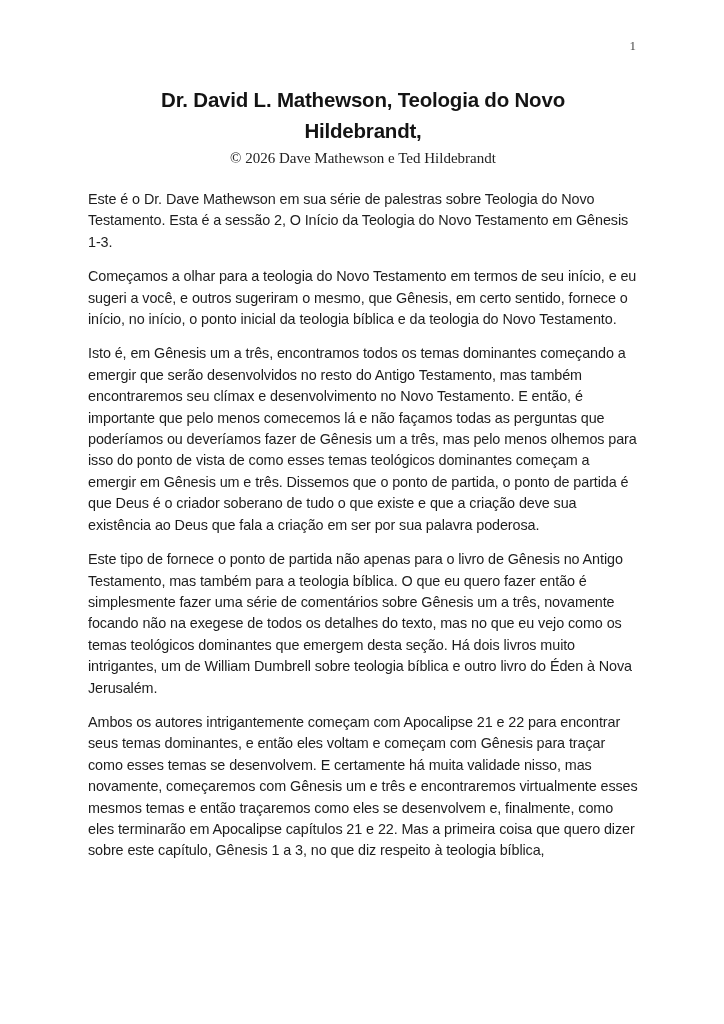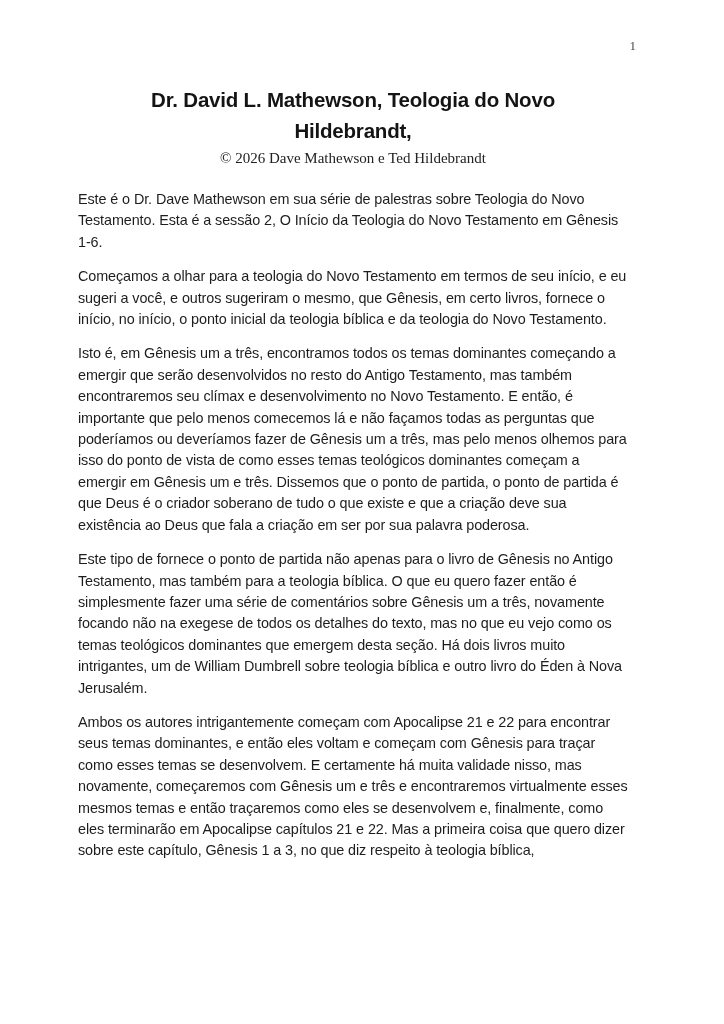--- a/index.html
+++ b/index.html
@@ -19,21 +19,21 @@
   .page-number {
     position: absolute;
     top: 38px;
     right: 88px;
     font-family: "Liberation Serif", serif;
     font-size: 13px;
     color: #4a4a4a;
   }
   .content {
     position: absolute;
-    left: 78px;
+    left: 88px;
     top: 0;
     width: 550px;
   }
   .title-block {
     margin-top: 85px;
     text-align: center;
     font-weight: bold;
     font-size: 20.5px;
     line-height: 30.5px;
     color: #141414;
@@ -69,21 +69,21 @@
   <div class="content">
 
     <div class="title-block">
       <div>Dr. David L. Mathewson, Teologia do Novo</div>
       <div>Hildebrandt,</div>
     </div>
 
     <div class="copyright">© 2026 Dave Mathewson e Ted Hildebrandt</div>
 
     <div class="body-text">
-      <p>Este é o Dr. Dave Mathewson em sua série de palestras sobre Teologia do Novo Testamento. Esta é a sessão 2, O Início da Teologia do Novo Testamento em Gênesis 1-6.</p>
-      <p>Começamos a olhar para a teologia do Novo Testamento em termos de seu início, e eu sugeri a você, e outros sugeriram o mesmo, que Gênesis, em certo livros, fornece o início, no início, o ponto inicial da teologia bíblica e da teologia do Novo Testamento.</p>
+      <p>Este é o Dr. Dave Mathewson em sua série de palestras sobre Teologia do Novo Testamento. Esta é a sessão 2, O Início da Teologia do Novo Testamento em Gênesis 1-3.</p>
+      <p>Começamos a olhar para a teologia do Novo Testamento em termos de seu início, e eu sugeri a você, e outros sugeriram o mesmo, que Gênesis, em certo sentido, fornece o início, no início, o ponto inicial da teologia bíblica e da teologia do Novo Testamento.</p>
       <p>Isto é, em Gênesis um a três, encontramos todos os temas dominantes começando a emergir que serão desenvolvidos no resto do Antigo Testamento, mas também encontraremos seu clímax e desenvolvimento no Novo Testamento. E então, é importante que pelo menos comecemos lá e não façamos todas as perguntas que poderíamos ou deveríamos fazer de Gênesis um a três, mas pelo menos olhemos para isso do ponto de vista de como esses temas teológicos dominantes começam a emergir em Gênesis um e três. Dissemos que o ponto de partida, o ponto de partida é que Deus é o criador soberano de tudo o que existe e que a criação deve sua existência ao Deus que fala a criação em ser por sua palavra poderosa.</p>
       <p>Este tipo de fornece o ponto de partida não apenas para o livro de Gênesis no Antigo Testamento, mas também para a teologia bíblica. O que eu quero fazer então é simplesmente fazer uma série de comentários sobre Gênesis um a três, novamente focando não na exegese de todos os detalhes do texto, mas no que eu vejo como os temas teológicos dominantes que emergem desta seção. Há dois livros muito intrigantes, um de William Dumbrell sobre teologia bíblica e outro livro do Éden à Nova Jerusalém.</p>
       <p>Ambos os autores intrigantemente começam com Apocalipse 21 e 22 para encontrar seus temas dominantes, e então eles voltam e começam com Gênesis para traçar como esses temas se desenvolvem. E certamente há muita validade nisso, mas novamente, começaremos com Gênesis um e três e encontraremos virtualmente esses mesmos temas e então traçaremos como eles se desenvolvem e, finalmente, como eles terminarão em Apocalipse capítulos 21 e 22. Mas a primeira coisa que quero dizer sobre este capítulo, Gênesis 1 a 3, no que diz respeito à teologia bíblica,</p>
     </div>
 
   </div>
 </div>
 
 </body></html>

